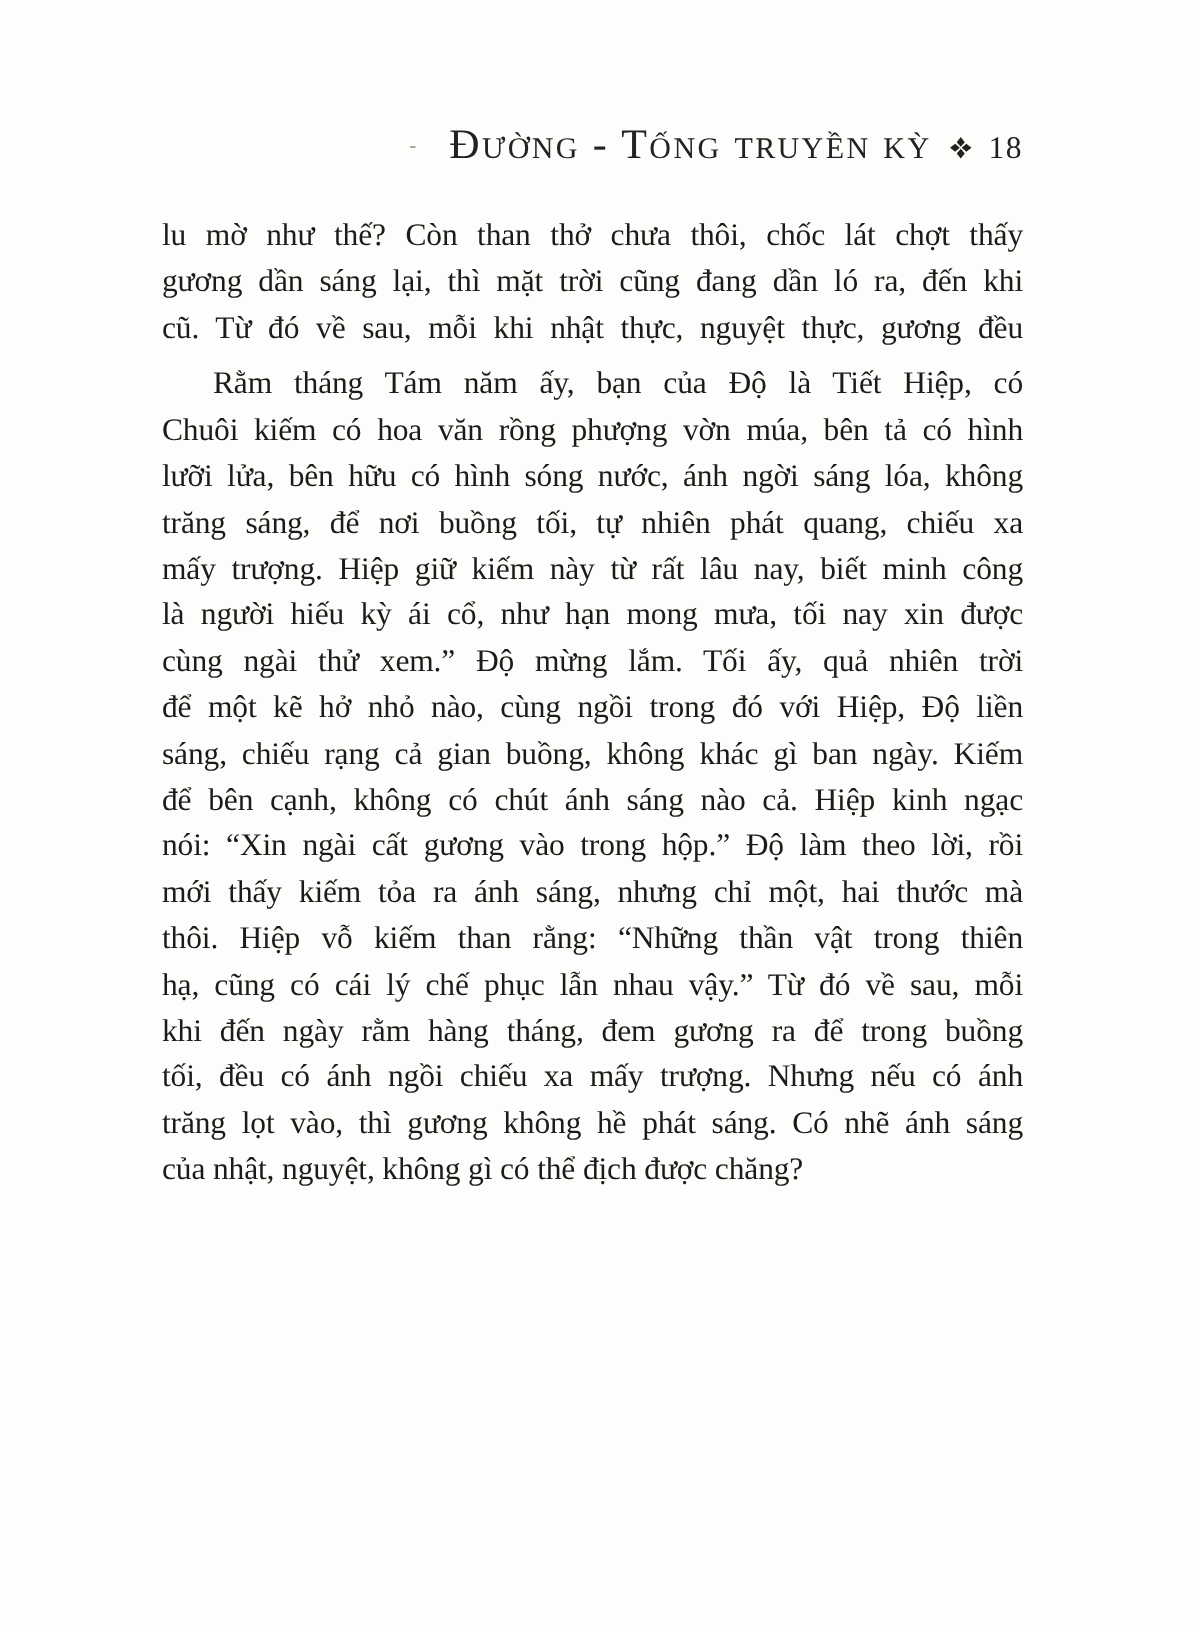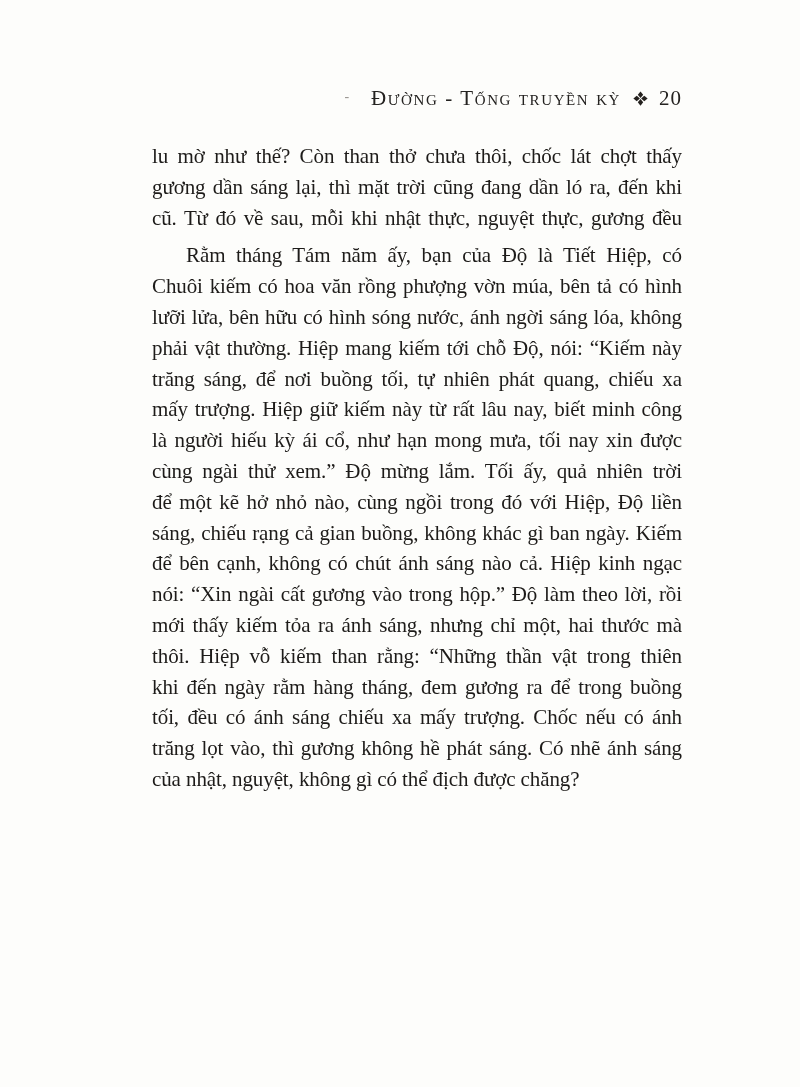--- a/index.html
+++ b/index.html
@@ -28,21 +28,21 @@
   }
   .margin-mark {
     display: inline-block;
     color: #9a9691;
     font-size: 14px;
     margin-right: 22px;
     vertical-align: 4px;
   }
   .running-title {
     font-variant: small-caps;
-    font-size: 21px;
+    font-size: 28px;
     letter-spacing: 1.6px;
   }
   .ornament {
     display: inline-block;
     width: 15px;
     height: 15px;
     margin: 0 11px 0 12px;
     vertical-align: -1px;
   }
   .ornament svg { display: block; width: 15px; height: 15px; }
@@ -61,57 +61,56 @@
     font-size: 21px;
     line-height: 30.8px;
     color: #1d1b19;
     letter-spacing: -0.1px;
   }
   .para { margin: 0; }
   .para + .para { margin-top: 7px; }
   .ln {
     text-align: justify;
     text-align-last: justify;
-    margin-left: 44px;
   }
   .ln.end { text-align-last: left; }
   .ln.indent { text-indent: 34px; }
 </style>
 </head>
 <body>
 
 <header class="page-header">
   <span class="margin-mark">-</span><span class="running-title">Đường - Tống truyền kỳ</span><span class="ornament"><svg viewBox="0 0 20 20" xmlns="http://www.w3.org/2000/svg" aria-hidden="true">
       <path fill="#24211e" d="M10 0.5 L13.6 5 L10 9.2 L6.4 5 Z"></path>
       <path fill="#24211e" d="M10 10.8 L13.6 15 L10 19.5 L6.4 15 Z"></path>
       <path fill="#24211e" d="M0.5 10 L5 6.4 L9.2 10 L5 13.6 Z"></path>
       <path fill="#24211e" d="M10.8 10 L15 6.4 L19.5 10 L15 13.6 Z"></path>
-    </svg></span><span class="page-number">20</span>
+    </svg></span><span class="page-number">18</span>
 </header>
 
 <main class="text-block">
   <div class="para">
     <div class="ln">lu mờ như thế? Còn than thở chưa thôi, chốc lát chợt thấy</div>
     <div class="ln">gương dần sáng lại, thì mặt trời cũng đang dần ló ra, đến khi</div>
     <div class="ln">cũ. Từ đó về sau, mỗi khi nhật thực, nguyệt thực, gương đều</div>
   </div>
 
   <div class="para">
     <div class="ln indent">Rằm tháng Tám năm ấy, bạn của Độ là Tiết Hiệp, có</div>
     <div class="ln">Chuôi kiếm có hoa văn rồng phượng vờn múa, bên tả có hình</div>
     <div class="ln">lưỡi lửa, bên hữu có hình sóng nước, ánh ngời sáng lóa, không</div>
-    <div class="ln">phải vật thường. Hiệp mang kiếm tới chỗ Độ, nói: “Kiếm này</div>
     <div class="ln">trăng sáng, để nơi buồng tối, tự nhiên phát quang, chiếu xa</div>
     <div class="ln">mấy trượng. Hiệp giữ kiếm này từ rất lâu nay, biết minh công</div>
     <div class="ln">là người hiếu kỳ ái cổ, như hạn mong mưa, tối nay xin được</div>
     <div class="ln">cùng ngài thử xem.” Độ mừng lắm. Tối ấy, quả nhiên trời</div>
     <div class="ln">để một kẽ hở nhỏ nào, cùng ngồi trong đó với Hiệp, Độ liền</div>
     <div class="ln">sáng, chiếu rạng cả gian buồng, không khác gì ban ngày. Kiếm</div>
     <div class="ln">để bên cạnh, không có chút ánh sáng nào cả. Hiệp kinh ngạc</div>
     <div class="ln">nói: “Xin ngài cất gương vào trong hộp.” Độ làm theo lời, rồi</div>
     <div class="ln">mới thấy kiếm tỏa ra ánh sáng, nhưng chỉ một, hai thước mà</div>
     <div class="ln">thôi. Hiệp vỗ kiếm than rằng: “Những thần vật trong thiên</div>
+    <div class="ln">hạ, cũng có cái lý chế phục lẫn nhau vậy.” Từ đó về sau, mỗi</div>
     <div class="ln">khi đến ngày rằm hàng tháng, đem gương ra để trong buồng</div>
-    <div class="ln">tối, đều có ánh sáng chiếu xa mấy trượng. Chốc nếu có ánh</div>
+    <div class="ln">tối, đều có ánh ngồi chiếu xa mấy trượng. Nhưng nếu có ánh</div>
     <div class="ln">trăng lọt vào, thì gương không hề phát sáng. Có nhẽ ánh sáng</div>
     <div class="ln end">của nhật, nguyệt, không gì có thể địch được chăng?</div>
   </div>
 </main>
 
 </body></html>

